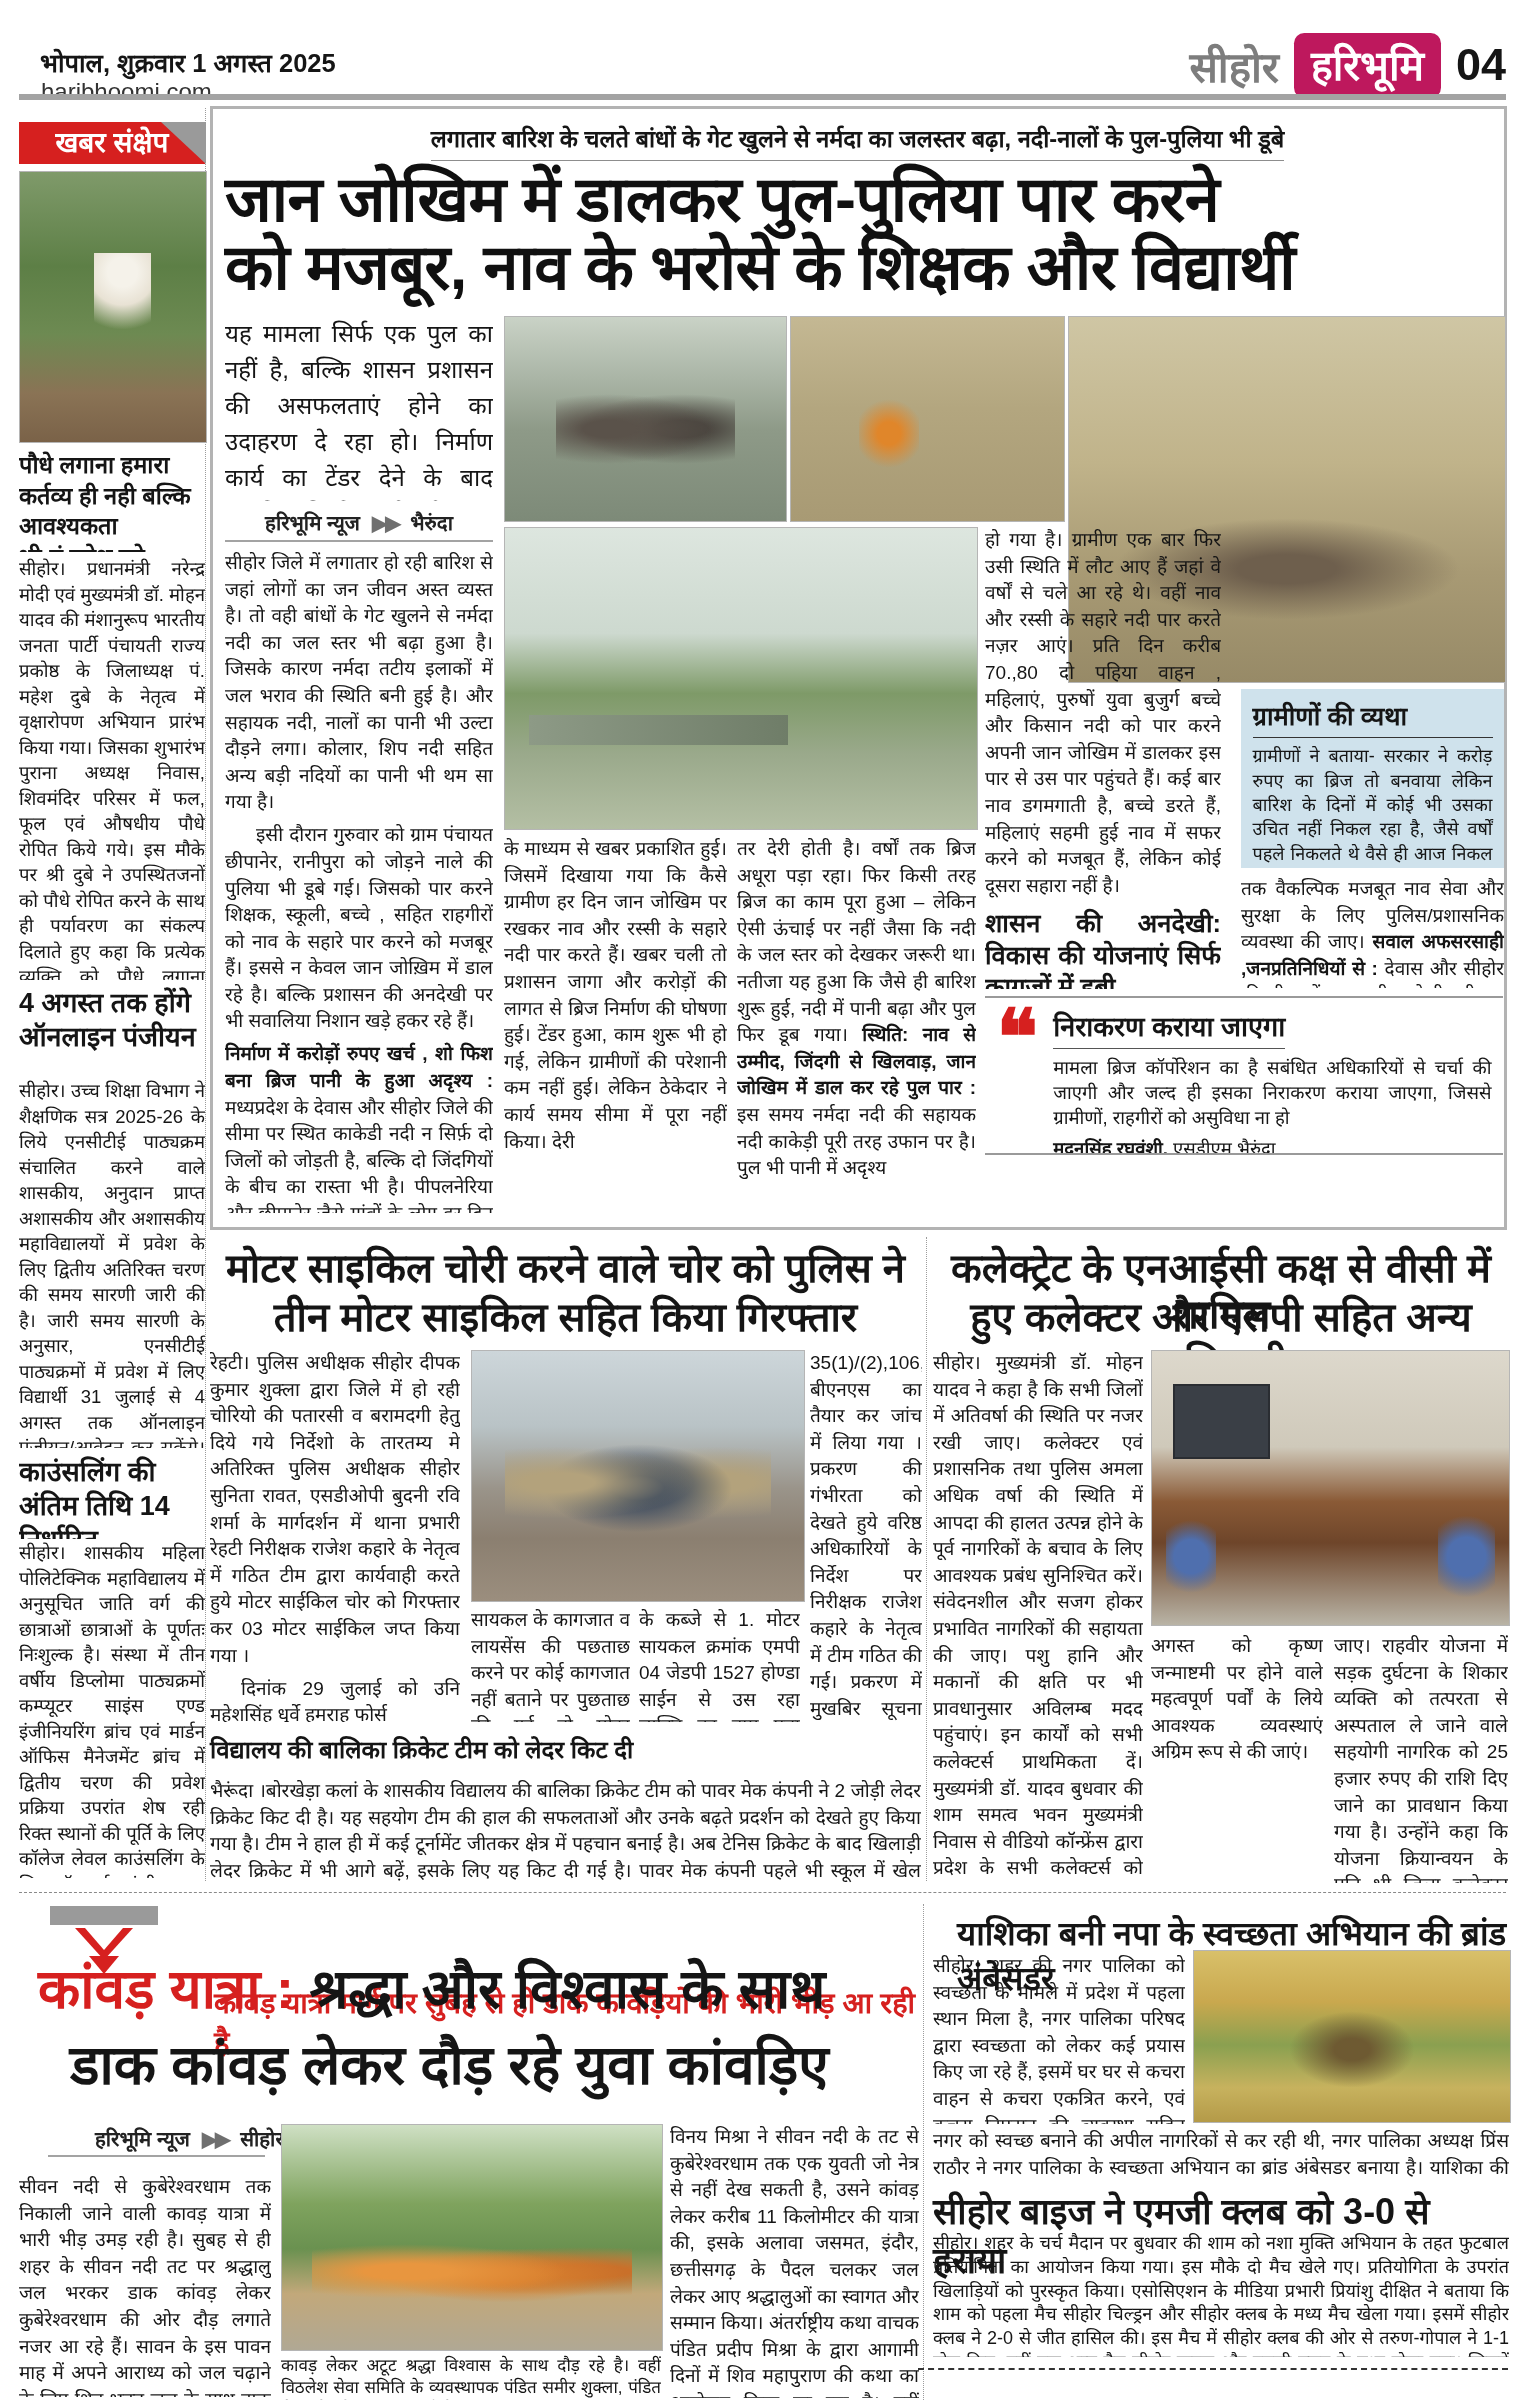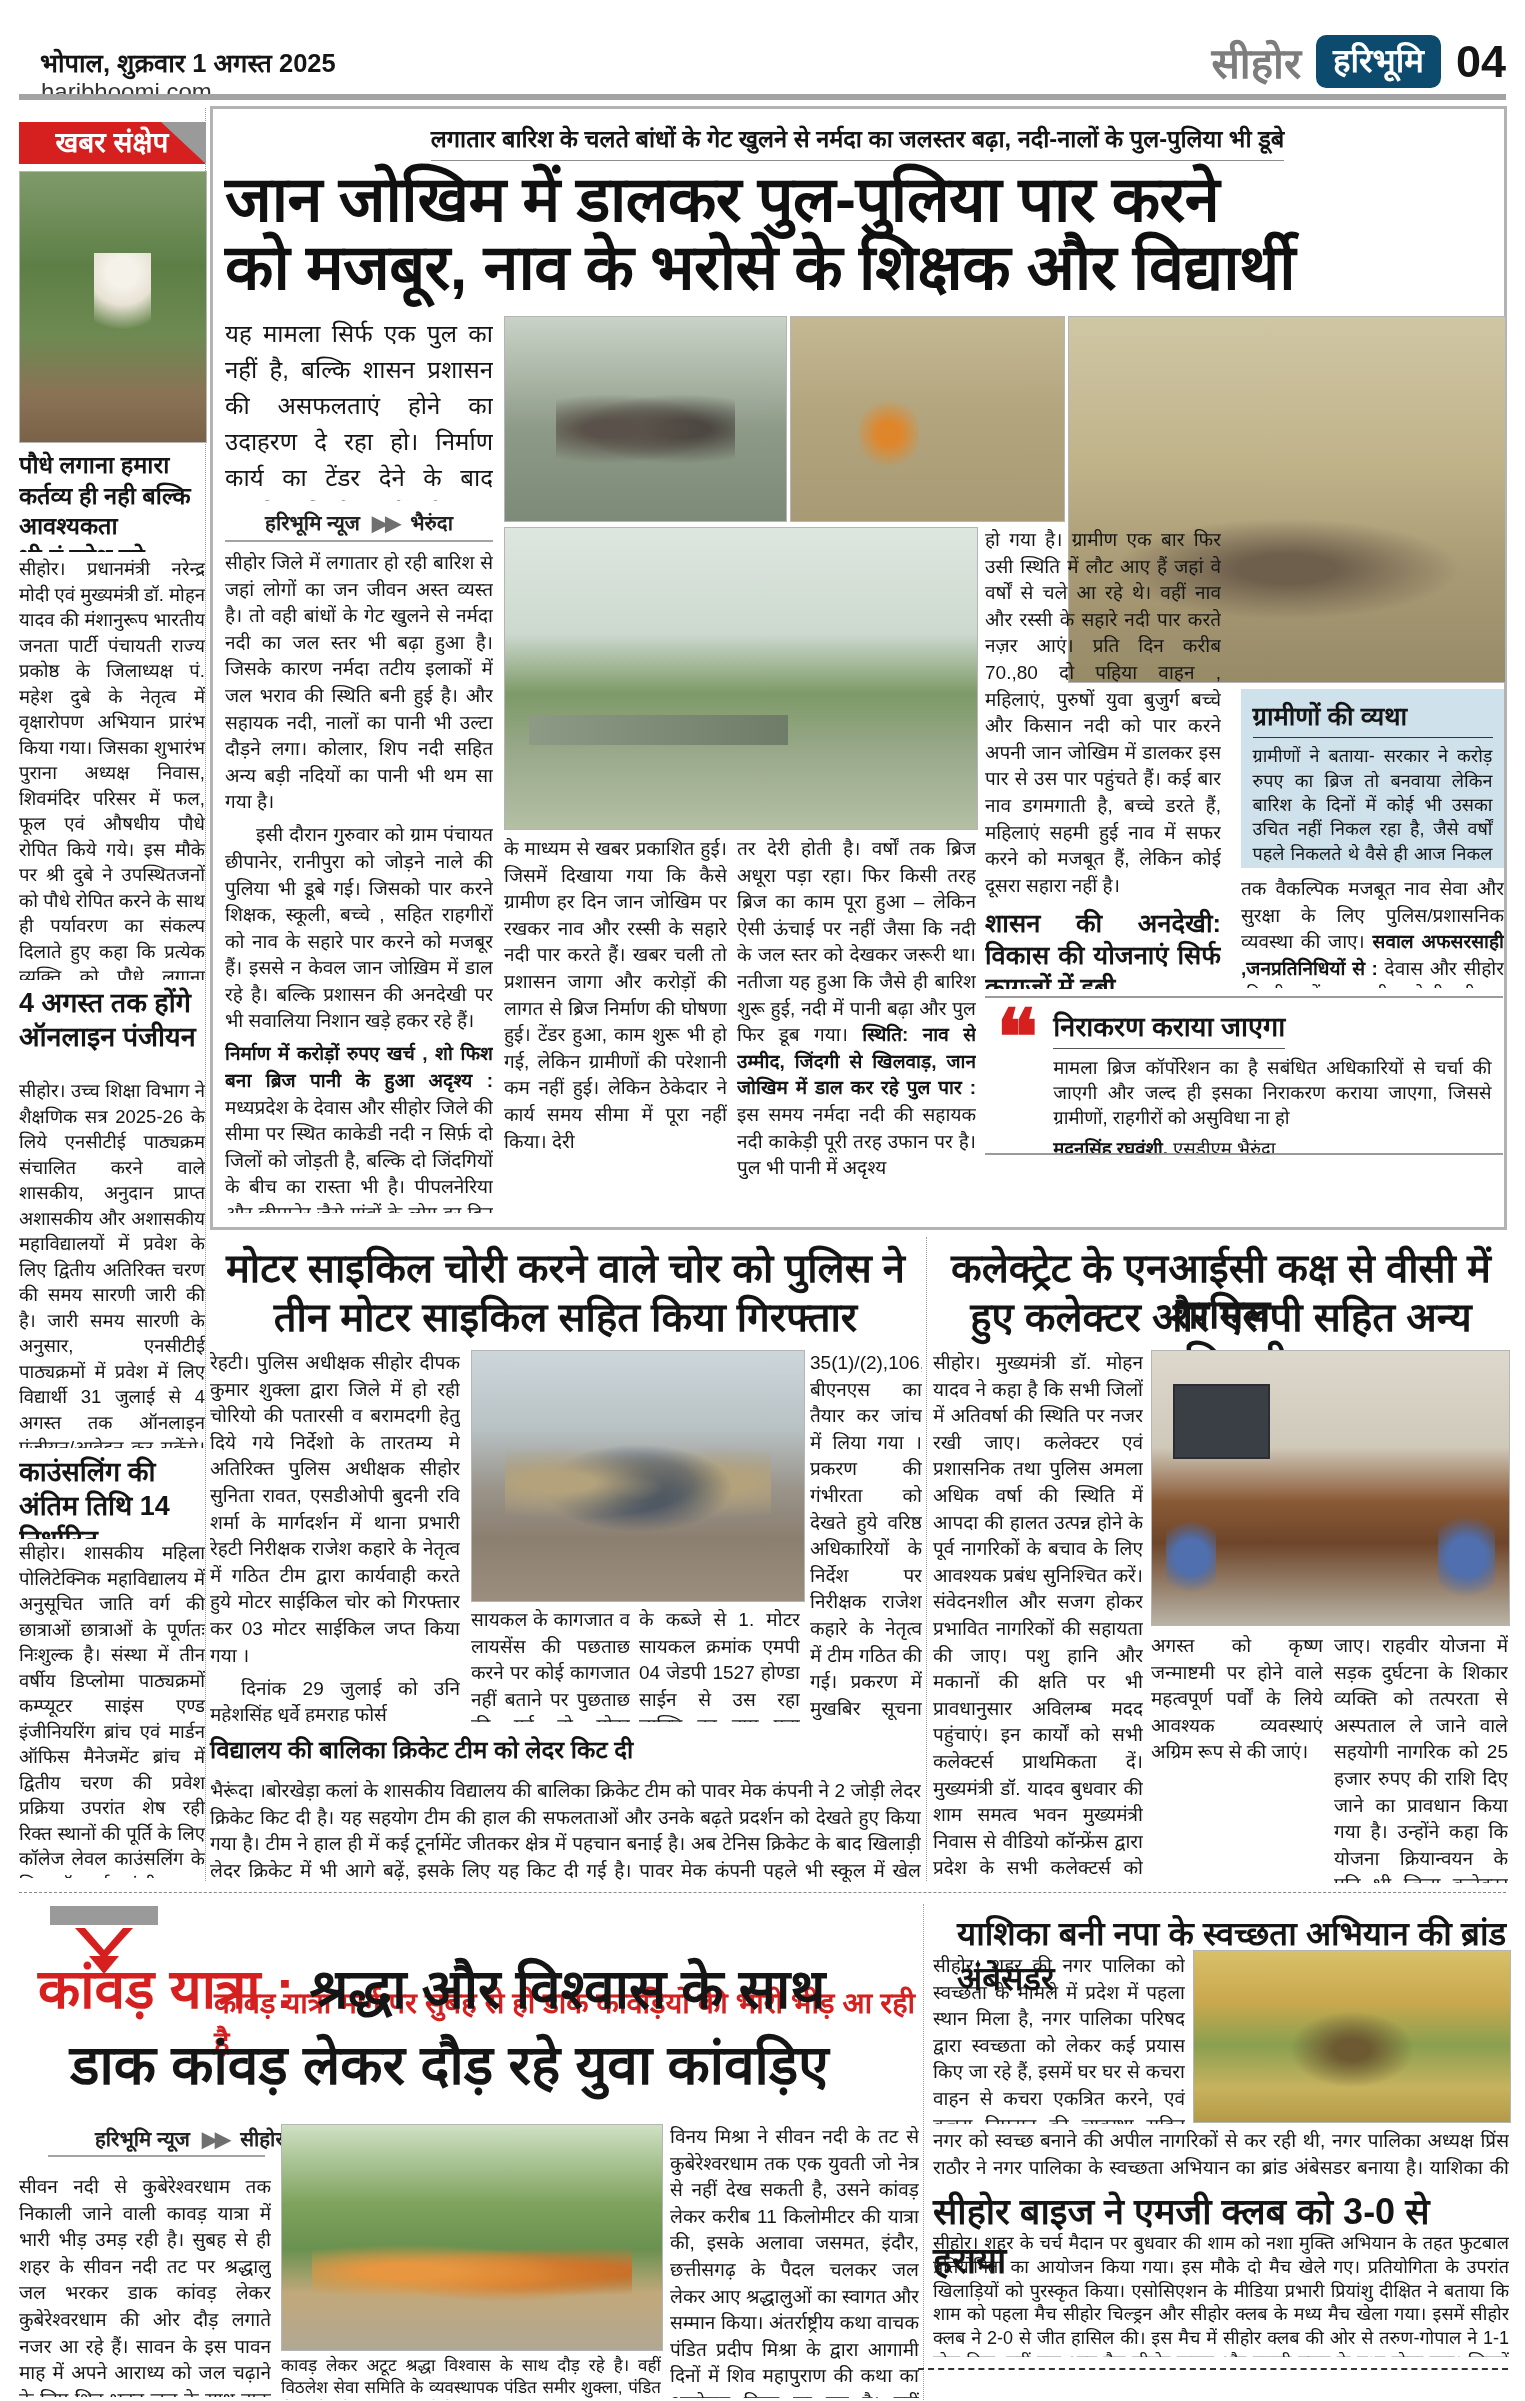--- a/index.html
+++ b/index.html
@@ -26,21 +26,21 @@
 </head>
 <body>
 
 <div class="page">
 
   <div class="abs" style="left:40px;top:45px;font-size:25.5px;font-weight:800;">भोपाल, शुक्रवार 1 अगस्त 2025</div>
   <div class="abs" style="left:41px;top:78px;font-size:24px;color:#333;">haribhoomi.com</div>
 
   <div class="abs" style="left:1084px;top:33px;width:422px;display:flex;align-items:center;justify-content:flex-end;gap:15.3px;">
     <span style="font-size:42px;font-weight:800;color:#7d7d7d;">सीहोर</span>
-    <span style="background:#0c4a6e;color:#fff;font-size:33px;font-weight:800;padding:2.6px 16.6px 6.4px;border-radius:10.2px;">हरिभूमि</span>
+    <span style="background:#be185d;color:#fff;font-size:41px;font-weight:800;padding:2.6px 16.6px 6.4px;border-radius:10.2px;">हरिभूमि</span>
     <span style="font-size:45px;font-weight:800;">04</span>
   </div>
   <div class="hr-gray" style="left:19px;top:94px;width:1487px;height:6.4px;"></div>
 
   <div class="dotv" style="left:205px;top:108px;height:1773px;"></div>
 
   <div class="abs" style="left:19px;top:122px;width:186px;height:42px;background:#d6201f;">
     <div style="color:#fff;font-size:28px;font-weight:800;text-align:center;line-height:41px;">खबर संक्षेप</div>
     <div class="banner-fold"></div>
   </div>

